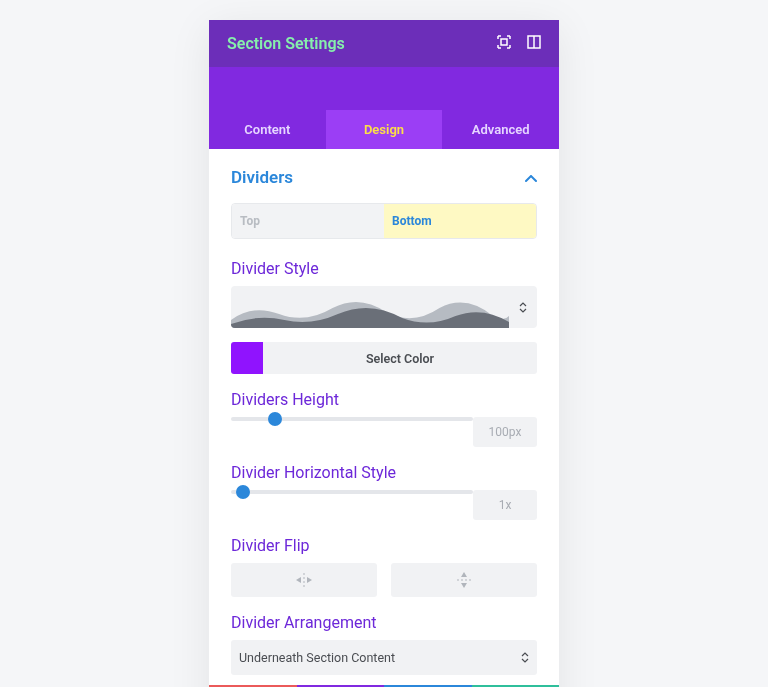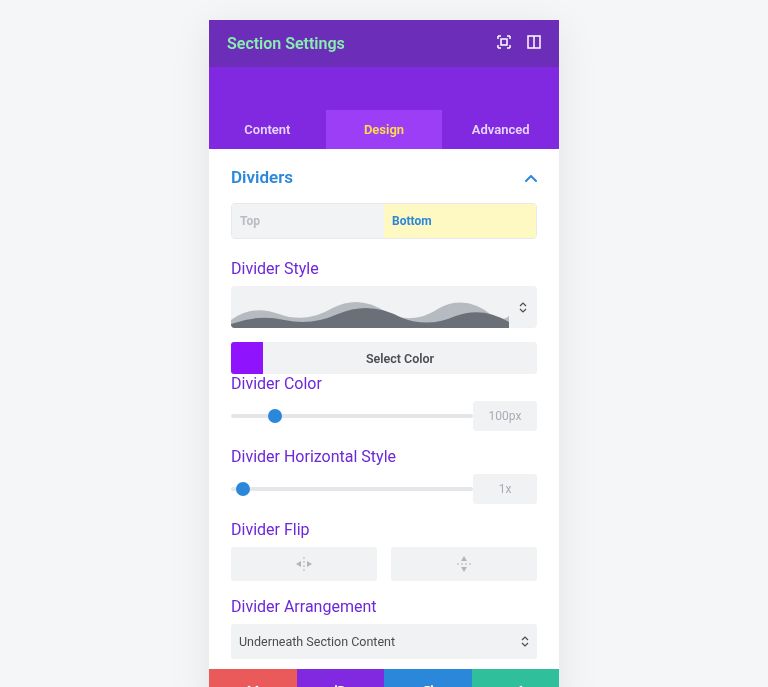--- a/index.html
+++ b/index.html
@@ -133,20 +133,21 @@
       align-items: center;
       justify-content: center;
       color: #4a4d52;
       font-size: 11px;
       align-self: center;
       flex-direction: column;
       gap: 1px;
     }
     .color-row {
       display: flex;
+      margin-bottom: 16px;
     }
     .color-swatch {
       width: 32px;
       height: 32px;
       background: #9013fe;
       border-radius: 3px 0 0 3px;
       cursor: pointer;
     }
     .color-label {
       flex: 1;
@@ -155,21 +156,20 @@
       align-items: center;
       justify-content: center;
       font-size: 12.5px;
       font-weight: 600;
       color: #4a4d52;
       border-radius: 0 3px 3px 0;
       cursor: pointer;
     }
     .slider-row {
       display: flex;
-      align-items: center;
       margin-bottom: 16px;
     }
     .slider-track {
       flex: 1;
       height: 4px;
       background: #e4e6ea;
       border-radius: 2px;
       position: relative;
       cursor: pointer;
     }
@@ -301,21 +301,21 @@
             <path d="M1 1 L4 4 L7 1" stroke="#4a4d52" stroke-width="1.2" fill="none"></path>
           </svg>
       </div>
     </div>
 
     <div class="color-row">
       <div class="color-swatch"></div>
       <div class="color-label">Select Color</div>
     </div>
 
-    <div class="field-label">Divider Color</div>
+    <div class="field-label">Dividers Height</div>
     <div class="slider-row">
       <div class="slider-track">
         <div class="slider-thumb" style="left:18%"></div>
       </div>
       <div class="slider-value">100px</div>
     </div>
 
     <div class="field-label">Divider Horizontal Style</div>
     <div class="slider-row">
       <div class="slider-track">

